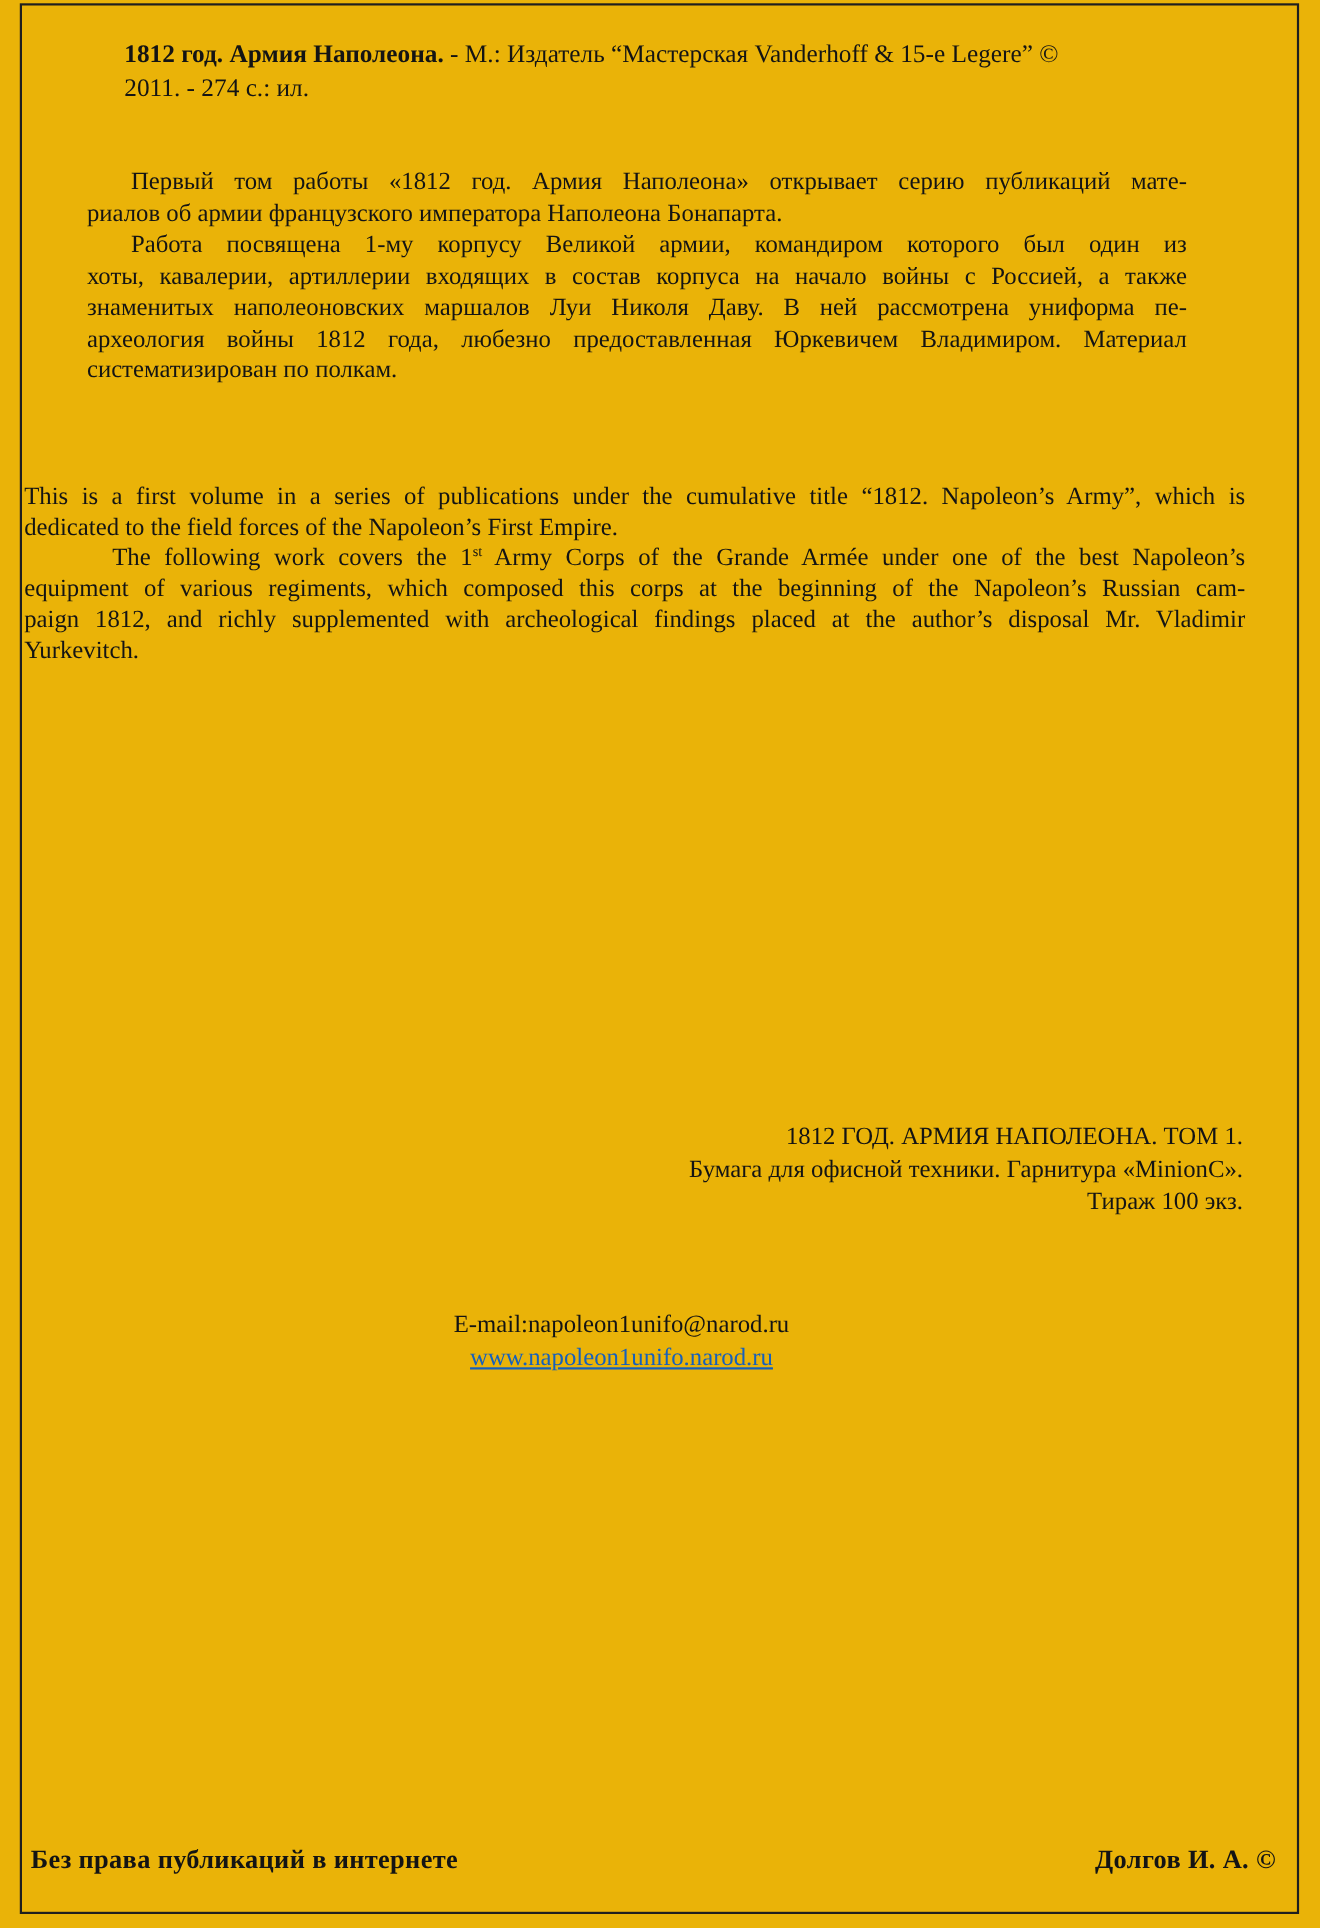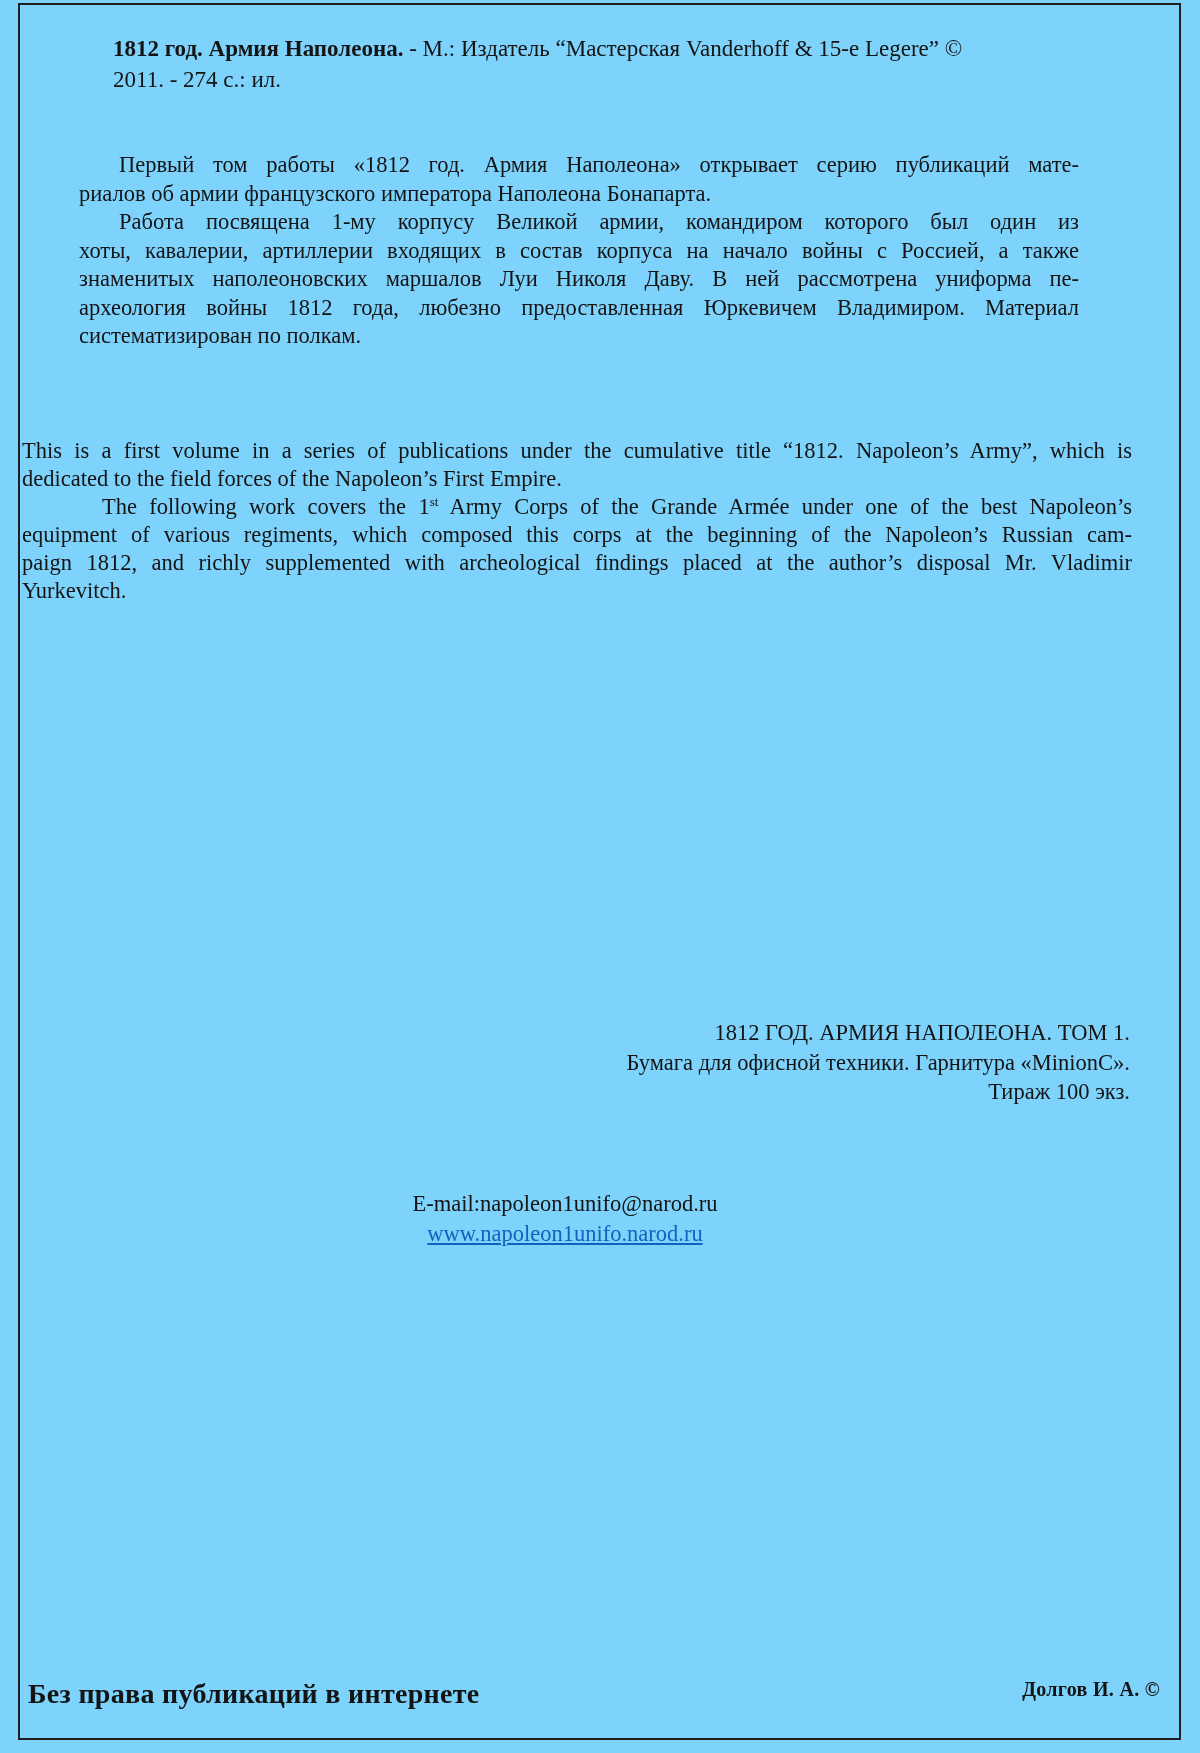--- a/index.html
+++ b/index.html
@@ -4,21 +4,21 @@
 <style>
   html, body {
     margin: 0;
     padding: 0;
     background: #ffffff;
   }
   .page {
     position: relative;
     width: 1200px;
     height: 1753px;
-    background: #7dd3fc;
+    background: #eab308;
     font-family: "Liberation Serif", "DejaVu Serif", serif;
     color: #141414;
     overflow: hidden;
   }
   .frame {
     position: absolute;
     left: 18px;
     top: 3px;
     width: 1163px;
     height: 1737px;
@@ -86,29 +86,29 @@
   }
   .site-link {
     color: #1560bd;
     text-decoration: underline;
     cursor: pointer;
   }
   .footer-left {
     position: absolute;
     left: 28px;
     top: 1678px;
-    font-size: 28px;
+    font-size: 24px;
     font-weight: bold;
     letter-spacing: 0.3px;
   }
   .footer-right {
     position: absolute;
     right: 40px;
     top: 1678px;
-    font-size: 20px;
+    font-size: 24px;
     font-weight: bold;
     letter-spacing: 0.3px;
   }
 </style>
 </head>
 <body>
 
 <div class="page">
 
   <div class="frame"></div>

